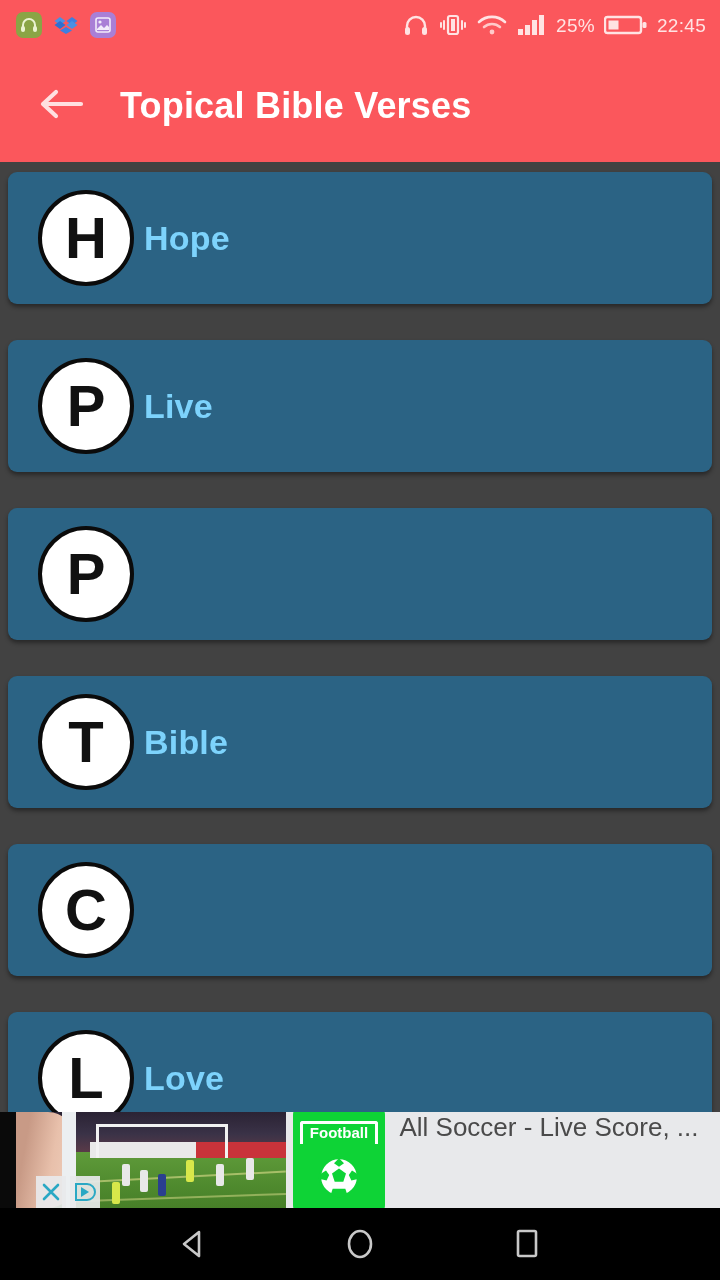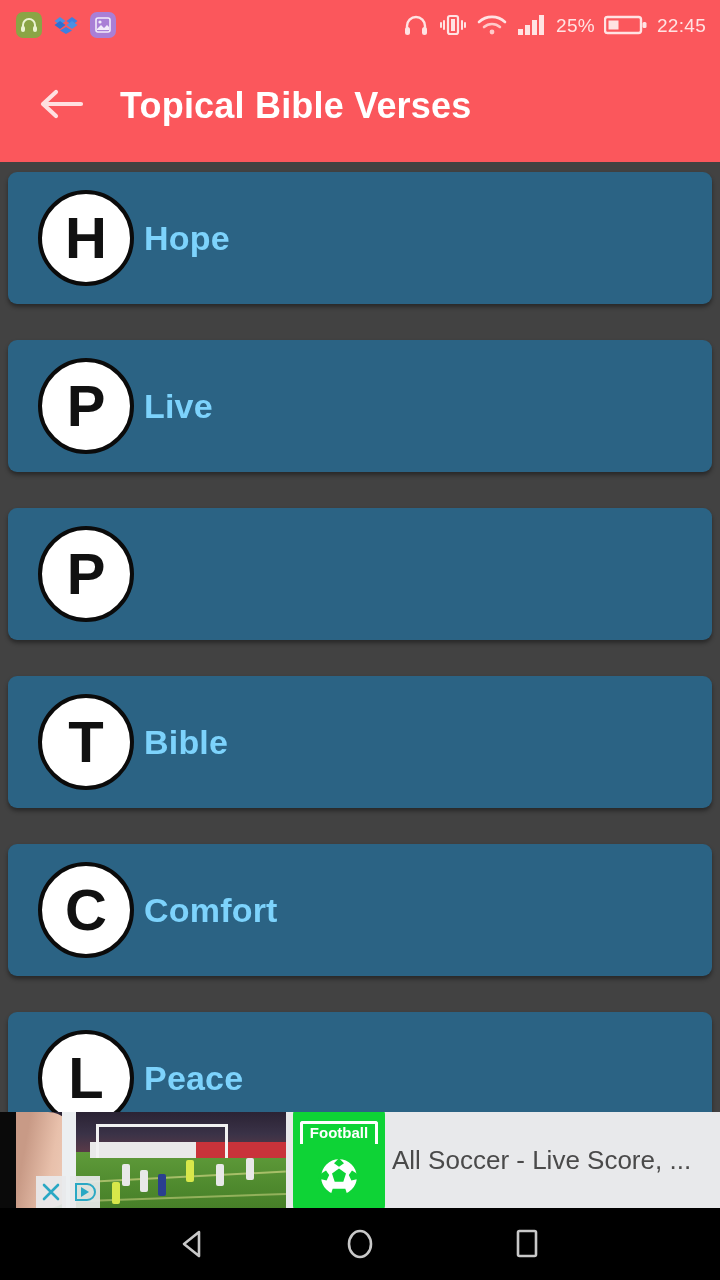--- a/index.html
+++ b/index.html
@@ -89,21 +89,21 @@
   .ad-icon {
     width:92px; height:114px; background:#0ed336; border-radius:12px;
     display:flex; flex-direction:column; align-items:center; justify-content:center; gap:11px;
   }
   .ad-icon-goal {
     border:3px solid #ffffff; border-bottom:none; border-radius:3px 3px 0 0;
     padding:1px 7px 2px 7px;
   }
   .ad-icon-text { color:#ffffff; font-size:15px; font-weight:700; line-height:1.1; }
 
-  .ad-body { flex:1; display:flex; flex-direction:column; align-items:center; justify-content:center; gap:6px; padding-right:14px; }
+  .ad-body { flex:1; display:flex; flex-direction:row; align-items:center; justify-content:center; gap:6px; padding-right:14px; }
   .ad-title { color:#4a4a4a; font-size:26px; font-weight:400; white-space:nowrap; align-self:flex-start; }
   .ad-install {
     background:#6aa832; color:#ffffff; font-size:25px; font-weight:400;
     padding:5px 22px; border-radius:5px; cursor:pointer; letter-spacing:.4px;
   }
 
   
   .nav-bar {
     position:absolute; left:0; bottom:0; width:720px; height:72px;
     background:#000000; display:flex; align-items:center; justify-content:space-around;
@@ -221,28 +221,27 @@
       <div class="card-circle">
         <span class="card-letter">T</span>
       </div>
       <span class="card-label">Bible</span>
     </div>
 
     <div class="card">
       <div class="card-circle">
         <span class="card-letter">C</span>
       </div>
-      <span class="card-label">Comfort</span>
     </div>
 
     <div class="card">
       <div class="card-circle">
         <span class="card-letter">L</span>
       </div>
-      <span class="card-label">Peace</span>
+      <span class="card-label">Love</span>
     </div>
 
   </div>
 
   <div class="ad-banner">
     <div class="ad-thumb">
       <div class="crowd"></div>
       <div class="pitch"></div>
       <div class="board"></div>
       <div class="board2"></div>

